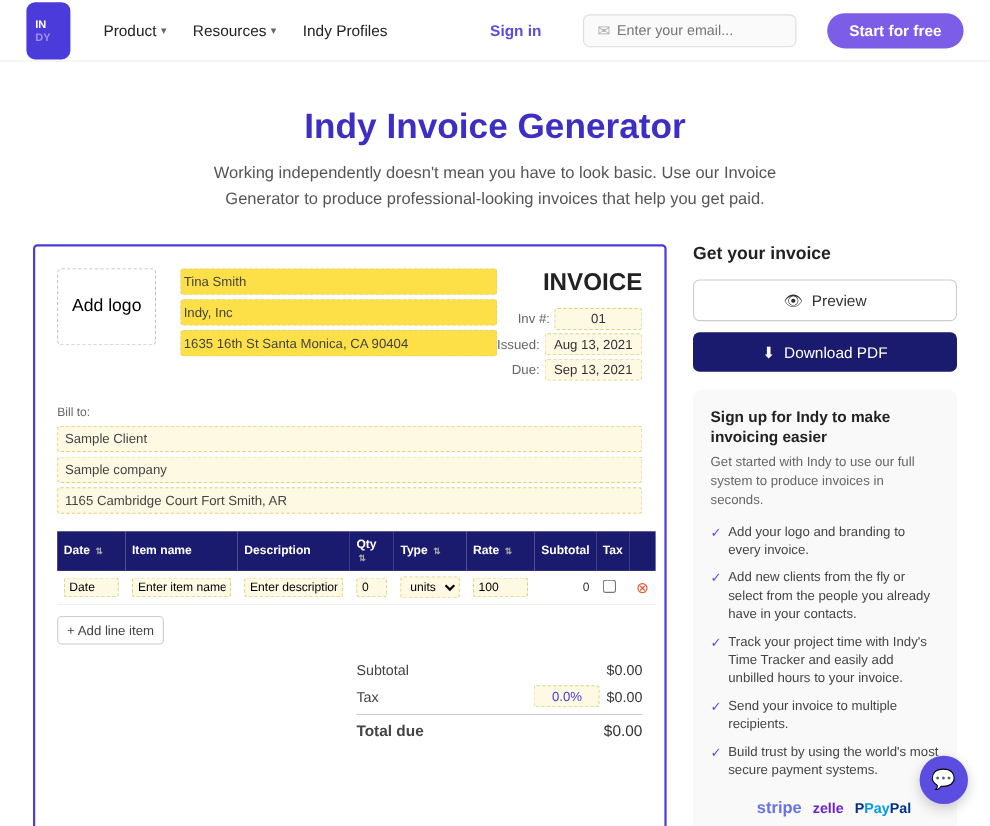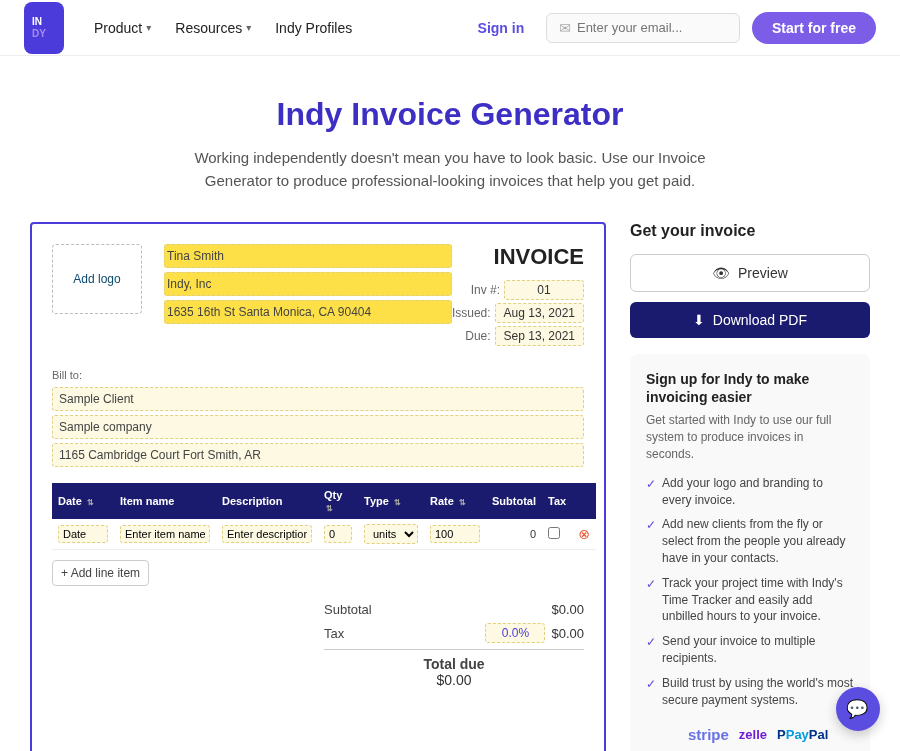--- a/index.html
+++ b/index.html
@@ -4,40 +4,40 @@
   <style>
     * { box-sizing: border-box; margin: 0; padding: 0; }
     body { font-family: -apple-system, BlinkMacSystemFont, 'Segoe UI', sans-serif; background: #fff; color: #333; font-size: 14px; }
 
     
     .navbar { display: flex; align-items: center; padding: 0 24px; height: 56px; border-bottom: 1px solid #eee; position: relative; z-index: 10; }
     .nav-logo { width: 40px; height: 52px; background: #4b3bdb; border-radius: 8px; display: flex; align-items: center; justify-content: center; color: white; font-weight: 800; font-size: 15px; margin-right: 20px; }
     .nav-links { display: flex; align-items: center; gap: 4px; flex: 1; }
     .nav-item { padding: 6px 10px; color: #222; font-size: 14px; cursor: pointer; display: flex; align-items: center; gap: 4px; }
     .nav-caret { font-size: 10px; color: #666; }
-    .nav-right { display: flex; align-items: center; gap: 12px; margin-left: auto; }
+    .nav-right { display: flex; align-items: center; gap: 28px; margin-left: auto; }
     .sign-in { color: #5b4de0; font-weight: 600; cursor: pointer; padding: 6px 10px; }
     .email-input-wrap { display: flex; align-items: center; gap: 6px; border: 1px solid #ddd; border-radius: 6px; padding: 6px 12px; background: #fafafa; }
     .email-input-wrap input { border: none; background: transparent; outline: none; font-size: 13px; color: #888; width: 150px; }
     .start-btn { background: #7c5de8; color: white; border: none; border-radius: 20px; padding: 8px 20px; font-size: 14px; font-weight: 600; cursor: pointer; }
 
     
     .hero { text-align: center; padding: 40px 20px 30px; }
     .hero-title { font-size: 32px; font-weight: 700; color: #3d2fc4; margin-bottom: 14px; }
     .hero-subtitle { color: #555; font-size: 15px; line-height: 1.5; max-width: 560px; margin: 0 auto; }
 
     
     .main-content { display: flex; gap: 24px; max-width: 880px; margin: 0 auto; padding: 0 20px 40px; }
 
     
     .invoice-panel { flex: 1; border: 2px solid #4b3bdb; border-radius: 4px; padding: 20px; background: white; min-width: 0; }
 
     
     .invoice-top { display: flex; justify-content: space-between; align-items: flex-start; margin-bottom: 20px; }
-    .logo-box { width: 90px; height: 70px; border: 1.5px dashed #bbb; border-radius: 4px; display: flex; align-items: center; justify-content: center; color: #0c4a6e; font-size: 12px; }
+    .logo-box { width: 90px; height: 70px; border: 1.5px dashed #bbb; border-radius: 4px; display: flex; align-items: center; justify-content: center; color: #000000; font-size: 16px; }
     .sender-info { flex: 1; margin-left: 12px; }
     .sender-field { background: #fde047; border: 1.5px dashed #e0d080; border-radius: 3px; padding: 4px 2px; margin-bottom: 4px; font-size: 12px; color: #444; }
     .invoice-title-area { text-align: right; }
     .invoice-title { font-size: 22px; font-weight: 700; color: #222; margin-bottom: 10px; }
     .invoice-meta { font-size: 12px; }
     .invoice-meta-row { display: flex; align-items: center; gap: 4px; margin-bottom: 3px; justify-content: flex-end; }
     .invoice-meta-label { color: #666; }
     .invoice-meta-value { background: #fdf9e3; border: 1.5px dashed #e0d080; border-radius: 3px; padding: 2px 8px; min-width: 80px; text-align: center; font-size: 12px; }
 
     
@@ -63,21 +63,21 @@
 
     
     .totals-section { margin-left: auto; max-width: 260px; font-size: 13px; }
     .totals-row { display: flex; justify-content: space-between; align-items: center; margin-bottom: 6px; }
     .totals-label { color: #444; }
     .totals-value { color: #333; font-weight: 500; }
     .totals-row.tax-row .totals-label { }
     .tax-rate-input { background: #fdf9e3; border: 1.5px dashed #e0d080; border-radius: 3px; padding: 2px 8px; font-size: 12px; width: 60px; text-align: center; color: #4b3bdb; }
     .discount-value { color: #4b3bdb; }
     .totals-divider { border: none; border-top: 1.5px solid #ccc; margin: 6px 0; }
-    .totals-row.total-row { font-weight: 700; font-size: 14px; flex-direction: column; }
+    .totals-row.total-row { font-weight: 700; font-size: 14px; }
 
     
     .sidebar { width: 240px; flex-shrink: 0; }
     .get-invoice-title { font-size: 16px; font-weight: 600; color: #222; margin-bottom: 14px; }
     .preview-btn { display: flex; align-items: center; justify-content: center; gap: 8px; width: 100%; padding: 10px; border: 1.5px solid #ccc; border-radius: 6px; background: white; font-size: 14px; color: #333; cursor: pointer; margin-bottom: 10px; font-weight: 500; }
     .download-btn { display: flex; align-items: center; justify-content: center; gap: 8px; width: 100%; padding: 10px; border: none; border-radius: 6px; background: #1a1a6e; font-size: 14px; color: white; cursor: pointer; font-weight: 500; margin-bottom: 16px; }
 
     
     .signup-card { background: #f9f9f9; border-radius: 8px; padding: 16px; font-size: 12px; }
     .signup-title { font-size: 14px; font-weight: 700; color: #222; margin-bottom: 6px; line-height: 1.3; }

